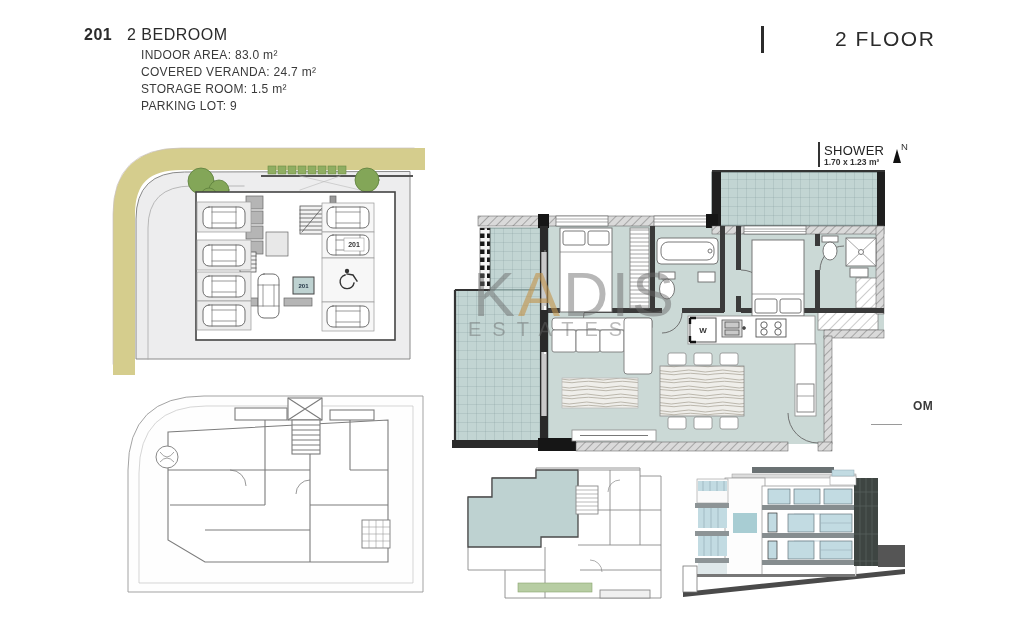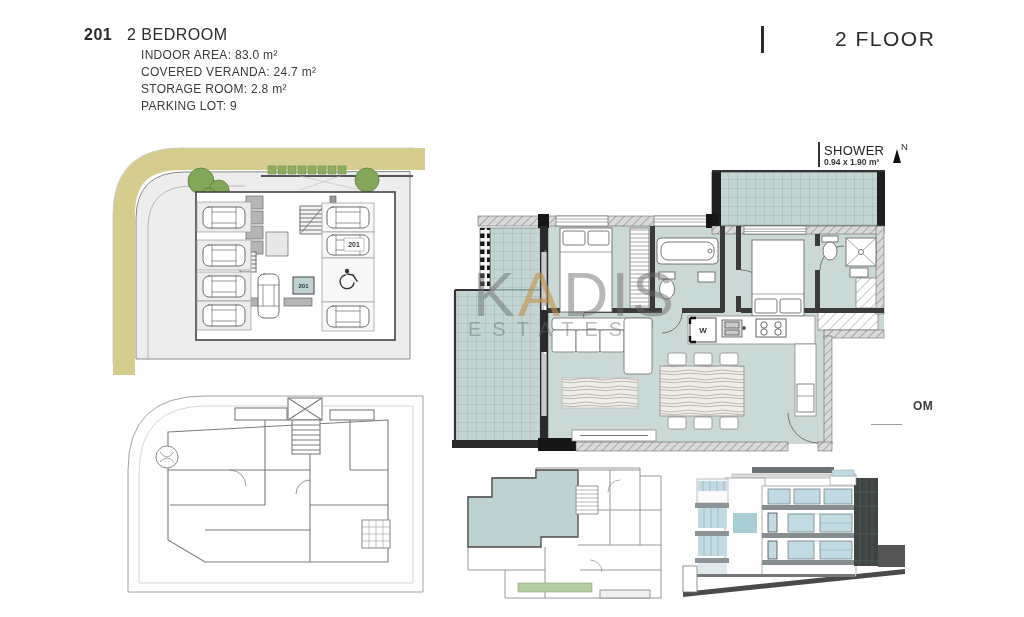--- a/index.html
+++ b/index.html
@@ -29,21 +29,21 @@
        color:rgba(105,105,105,.45);}
   svg text{font-family:"Liberation Sans",sans-serif;}
 </style>
 </head>
 <body>
 
 <div class="abs unit-no">201</div>
 <div class="abs unit-type">2 BEDROOM</div>
 <div class="abs detail d0">INDOOR AREA: 83.0 m²</div>
 <div class="abs detail d1">COVERED VERANDA: 24.7 m²</div>
-<div class="abs detail d2">STORAGE ROOM: 2.8 m²</div>
+<div class="abs detail d2">STORAGE ROOM: 1.5 m²</div>
 <div class="abs detail d3">PARKING LOT: 9</div>
 <div class="abs floor-bar"></div>
 <div class="abs floor-label">2 FLOOR</div>
 
 <svg class="abs" style="left:0;top:0" width="1024" height="617" viewBox="0 0 1024 617">
 <defs>
   <pattern id="hatch" width="6" height="6" patternUnits="userSpaceOnUse" patternTransform="rotate(45)">
     <rect width="6" height="6" fill="#dadada"></rect>
         <path d="M0,0 V6" stroke="#8e8e8e" stroke-width="1.4"></path>
   </pattern>
@@ -401,19 +401,19 @@
   <path d="M860,478 v88 M866,478 v88 M872,478 v88 M854,492 h24 M854,506 h24 M854,534 h24 M854,561 h24" stroke="#5a6360" stroke-width=".7"></path>
   <rect x="830" y="476" width="26" height="9" fill="#fff" stroke="#9a9a9a" stroke-width=".6"></rect>
   <rect x="832" y="470" width="22" height="6" fill="#c2dbe2" stroke="#8fa9b2" stroke-width=".5"></rect>
   <rect x="878" y="545" width="27" height="22" fill="#555"></rect>
   <rect x="697" y="574" width="158" height="3" fill="#777"></rect>
 </g>
 </svg>
 
 <div class="abs shower-bar"></div>
 <div class="abs shower-label">SHOWER</div>
-<div class="abs shower-dims">0.94 x 1.90 m²</div>
+<div class="abs shower-dims">1.70 x 1.23 m²</div>
 <div class="abs north">N</div>
 <div class="abs om-label">OM</div>
 <div class="abs om-line"></div>
 
 <div class="abs wm1"><span>K</span><span class="gold">A</span><span>DIS</span></div>
 <div class="abs wm2">ESTATES</div>
 
 </body></html>

